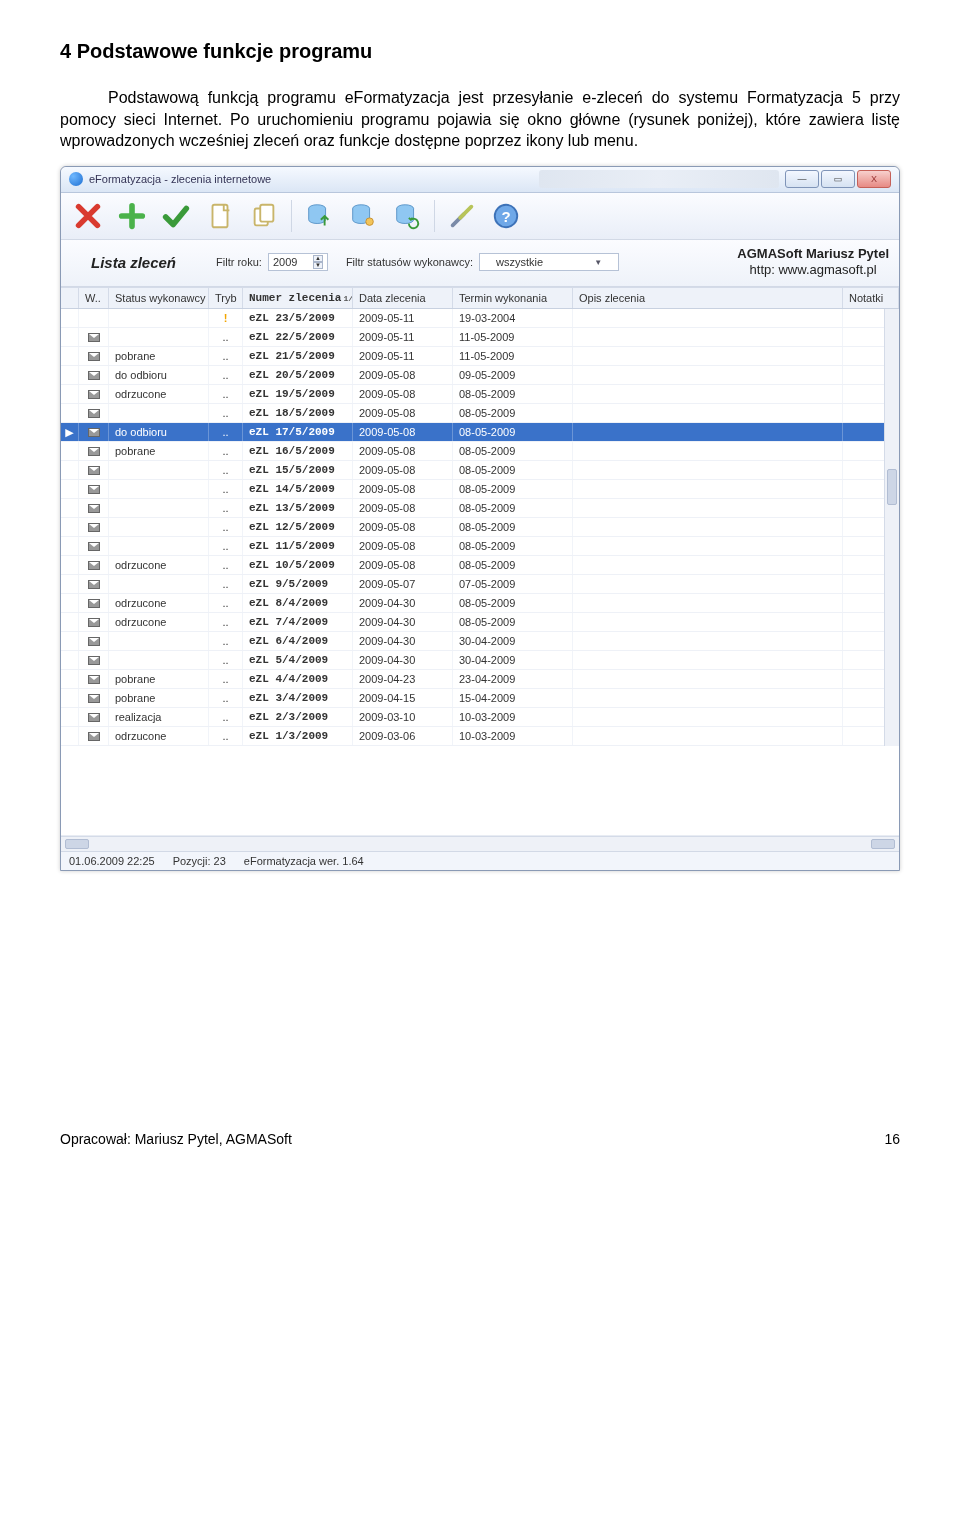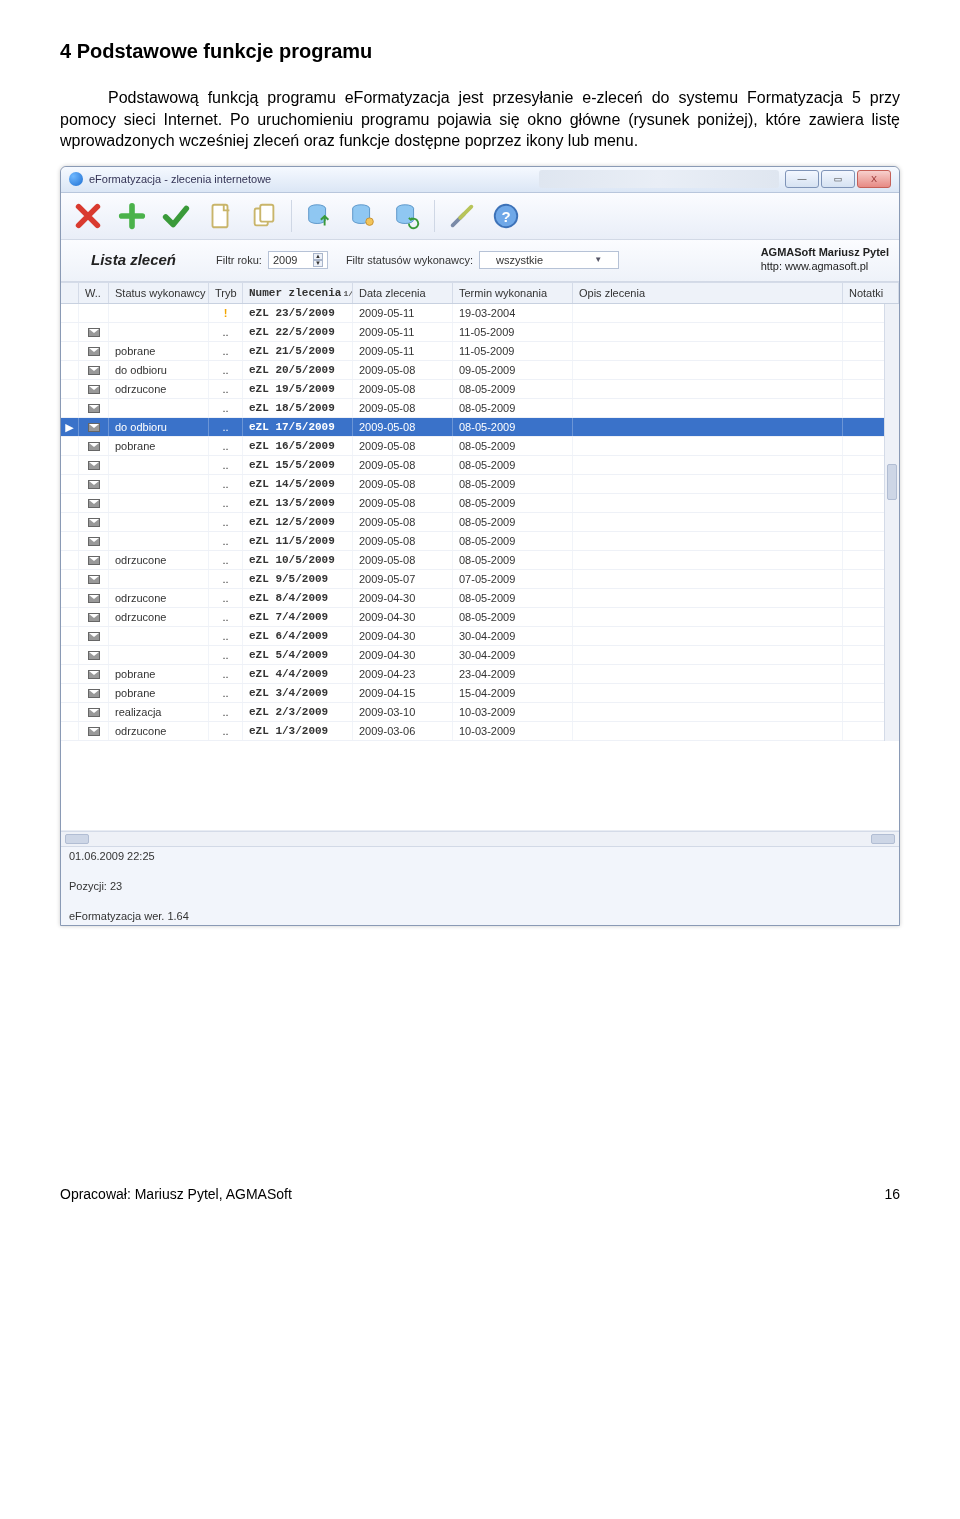--- a/index.html
+++ b/index.html
@@ -81,21 +81,21 @@
     background:linear-gradient(#fbfcff,#eef2f9);border-bottom:1px solid #d2d9e6;
     font-size:11px;color:#333;
   }
   .filterbar .heading { font-size:15px;font-weight:bold;font-style:italic;color:#222;margin-right:40px;margin-left:20px;}
   .filterbar .lbl { margin-right:6px; }
   .filterbar .spin { width:60px;height:18px;border:1px solid #b6c2d6;background:#fff;display:flex;align-items:center;padding:0 4px;margin-right:18px;}
   .filterbar .spin .arrows{margin-left:auto;display:flex;flex-direction:column;gap:0;}
   .filterbar .spin .arrows span{width:10px;height:7px;border:1px solid #aab6cb;font-size:6px;line-height:5px;text-align:center;background:#eef2f9;}
   .filterbar .combo { width:140px;height:18px;border:1px solid #b6c2d6;background:#fff;display:flex;align-items:center;padding:0 16px;margin-right:8px;}
   .filterbar .combo .caret{margin-left:auto;font-size:8px;color:#556;}
-  .brand { margin-left:auto;text-align:left;font-size:11px;line-height:1.25;color:#222;}
+  .brand { margin-left:auto;text-align:center;font-size:13px;line-height:1.25;color:#222;}
   .brand .name{font-weight:bold;}
   
   .grid { border-top:1px solid #d4dbe8; }
   .grid-header {
     display:flex;background:#eef2f9;border-bottom:1px solid #c8d1e0;font-size:11px;color:#333;
   }
   .grid-header .hcell {
     padding:4px 6px;border-right:1px solid #d4dbe8;white-space:nowrap;overflow:hidden;
   }
   .grid-body { position:relative; }
@@ -119,21 +119,21 @@
   .warn-ic{color:#f2a500;font-weight:bold;}
   .grid-blank { height:90px;background:#fff;border-bottom:1px solid #e8ecf3;}
   
   .hscroll { height:15px;background:#eef1f7;border-top:1px solid #d4dbe8;display:flex;align-items:center;}
   .hscroll .thumb{height:10px;width:24px;background:#cdd6e6;border:1px solid #b1bdd3;border-radius:2px;margin-left:4px;}
   .hscroll .thumbR{margin-left:auto;margin-right:4px;}
   
   .vscroll{position:absolute;right:0;top:0;bottom:0;width:15px;background:#eef1f7;border-left:1px solid #d4dbe8;display:flex;flex-direction:column;align-items:center;}
   .vscroll .vthumb{width:10px;height:36px;background:#cdd6e6;border:1px solid #b1bdd3;border-radius:2px;margin-top:160px;}
   
-  .statusbar{display:flex;gap:18px;padding:3px 8px;background:#f2f5fb;border-top:1px solid #d2d9e6;font-size:11px;color:#333;flex-direction:column;}
+  .statusbar{display:flex;gap:18px;padding:3px 8px;background:#f2f5fb;border-top:1px solid #d2d9e6;font-size:11px;color:#333;}
   
   .page-footer{display:flex;justify-content:space-between;font-size:14px;color:#000;margin-top:8px;}
 </style>
 </head>
 <body>
 
 <h1 class="section-title">4  Podstawowe funkcje programu</h1>
 <p class="body-text">Podstawową funkcją programu eFormatyzacja jest przesyłanie e-zleceń do systemu Formatyzacja 5 przy pomocy sieci Internet.
 Po uruchomieniu programu pojawia się okno główne (rysunek poniżej), które zawiera listę wprowadzonych wcześniej zleceń oraz funkcje dostępne poprzez ikony lub menu.</p>
 

